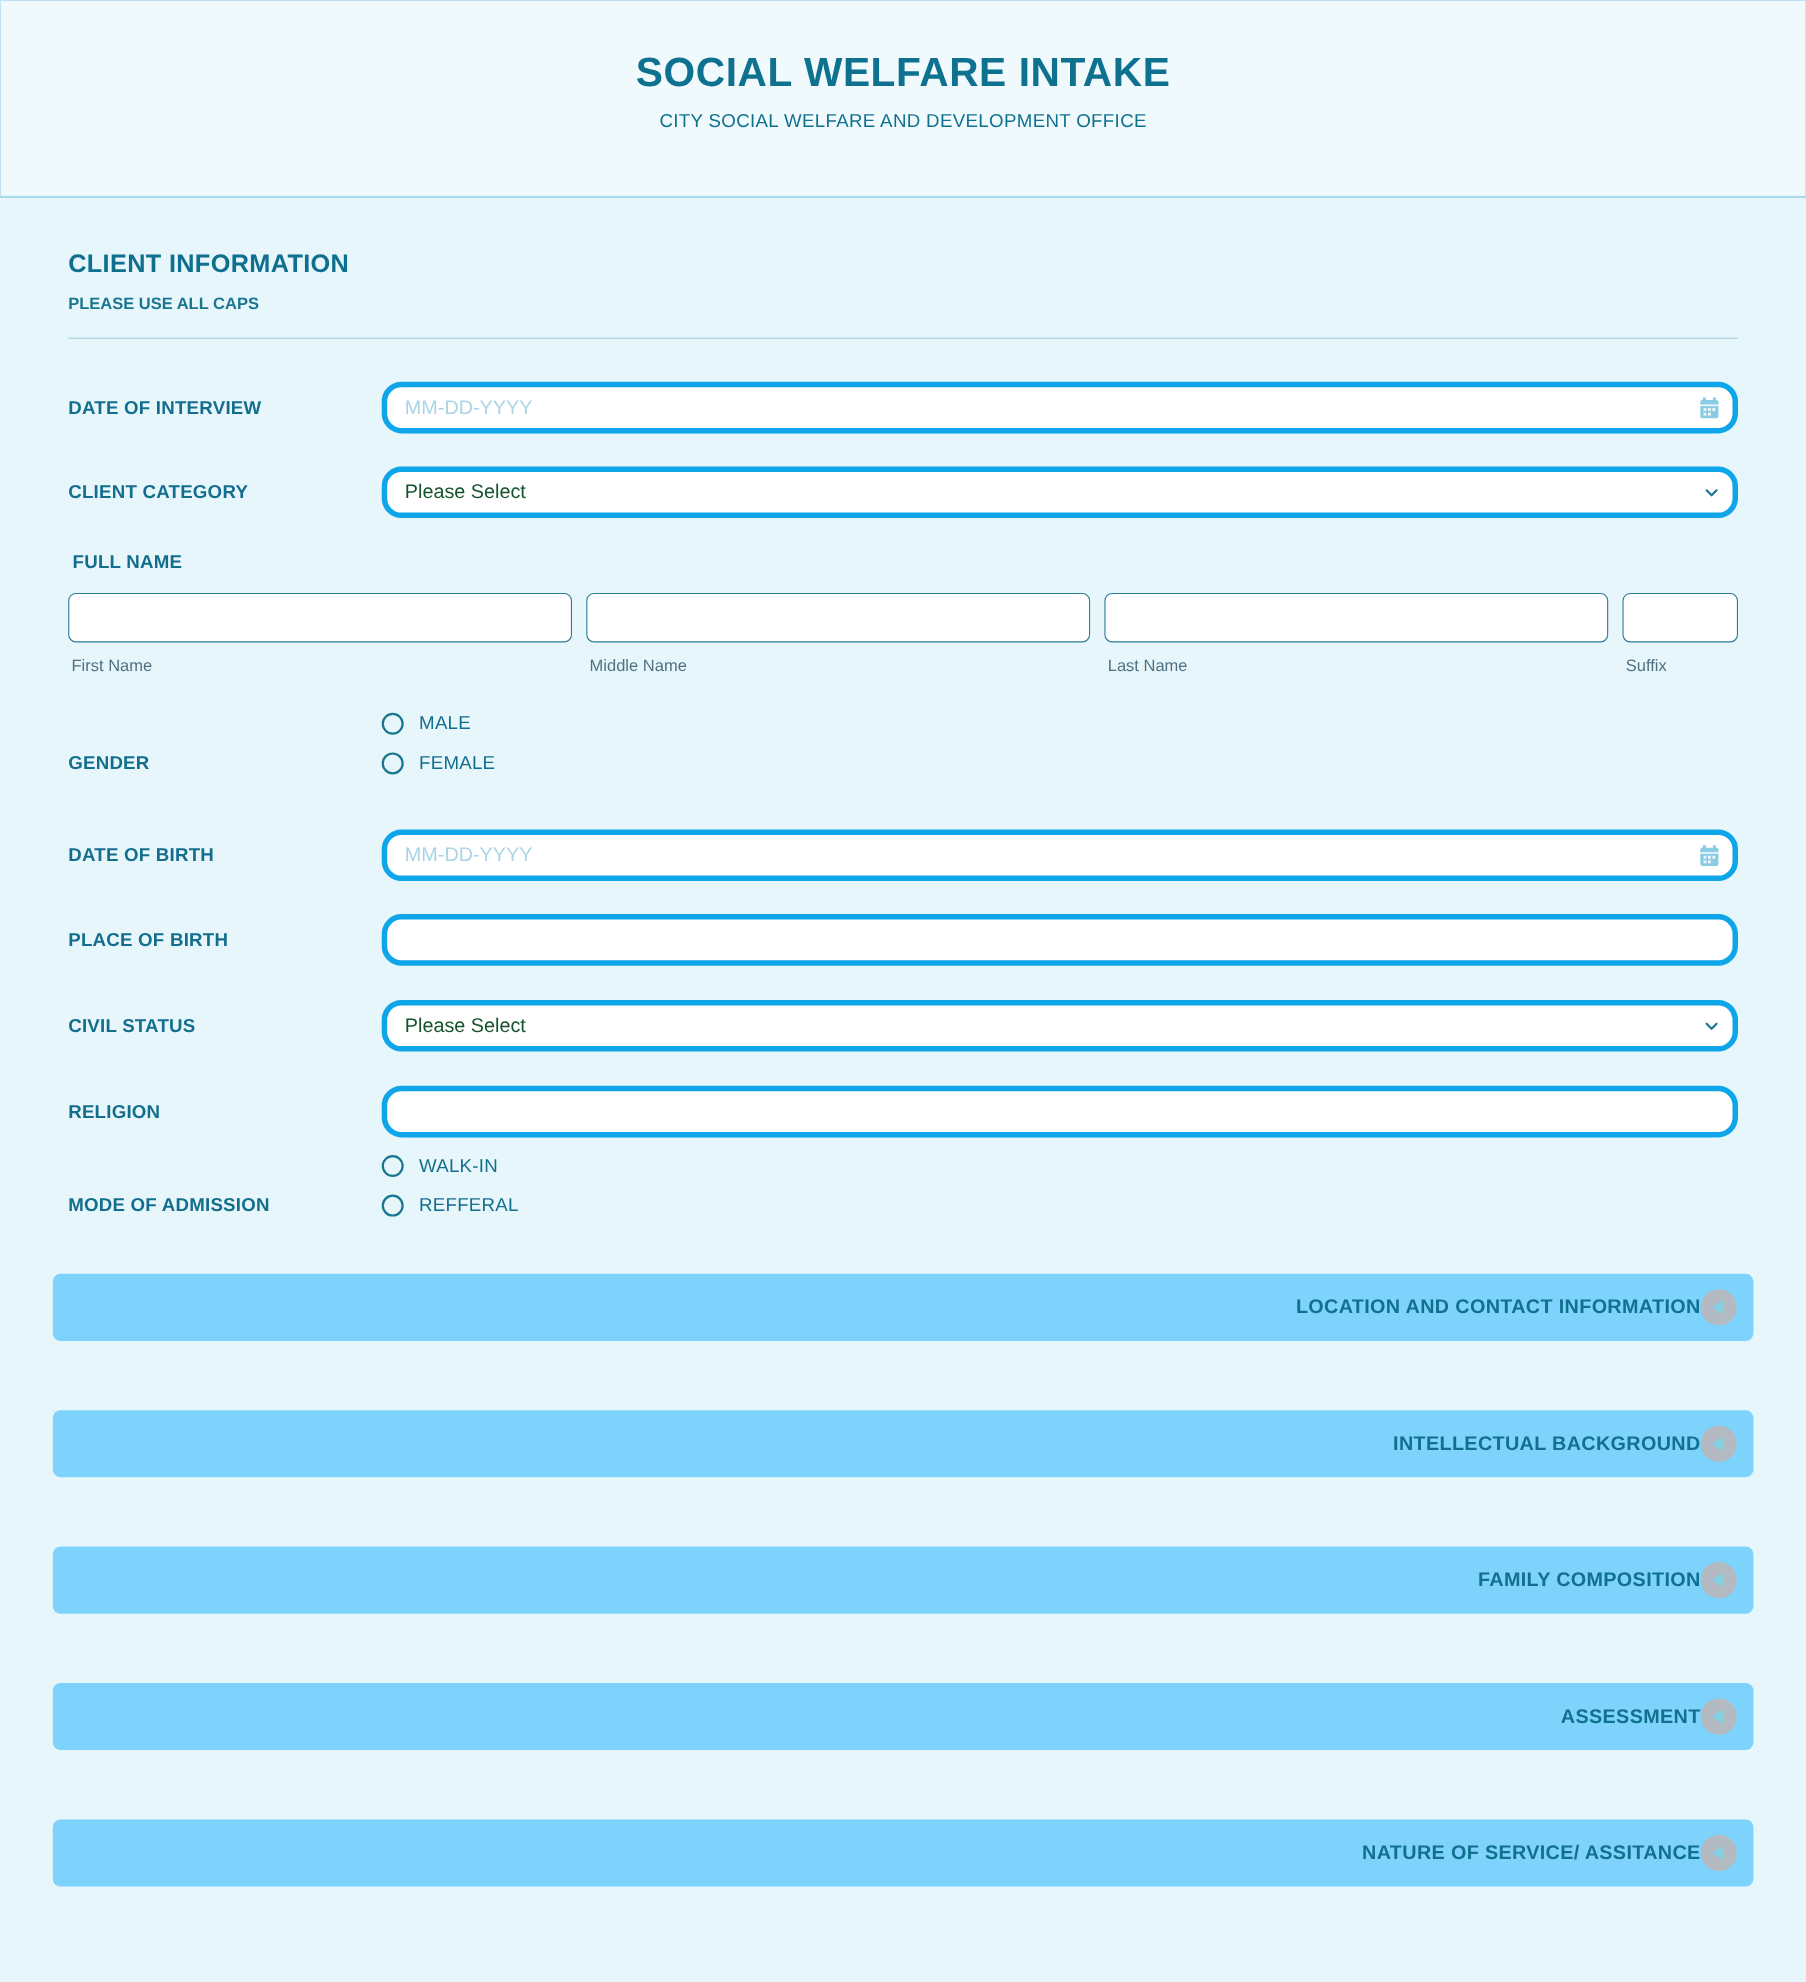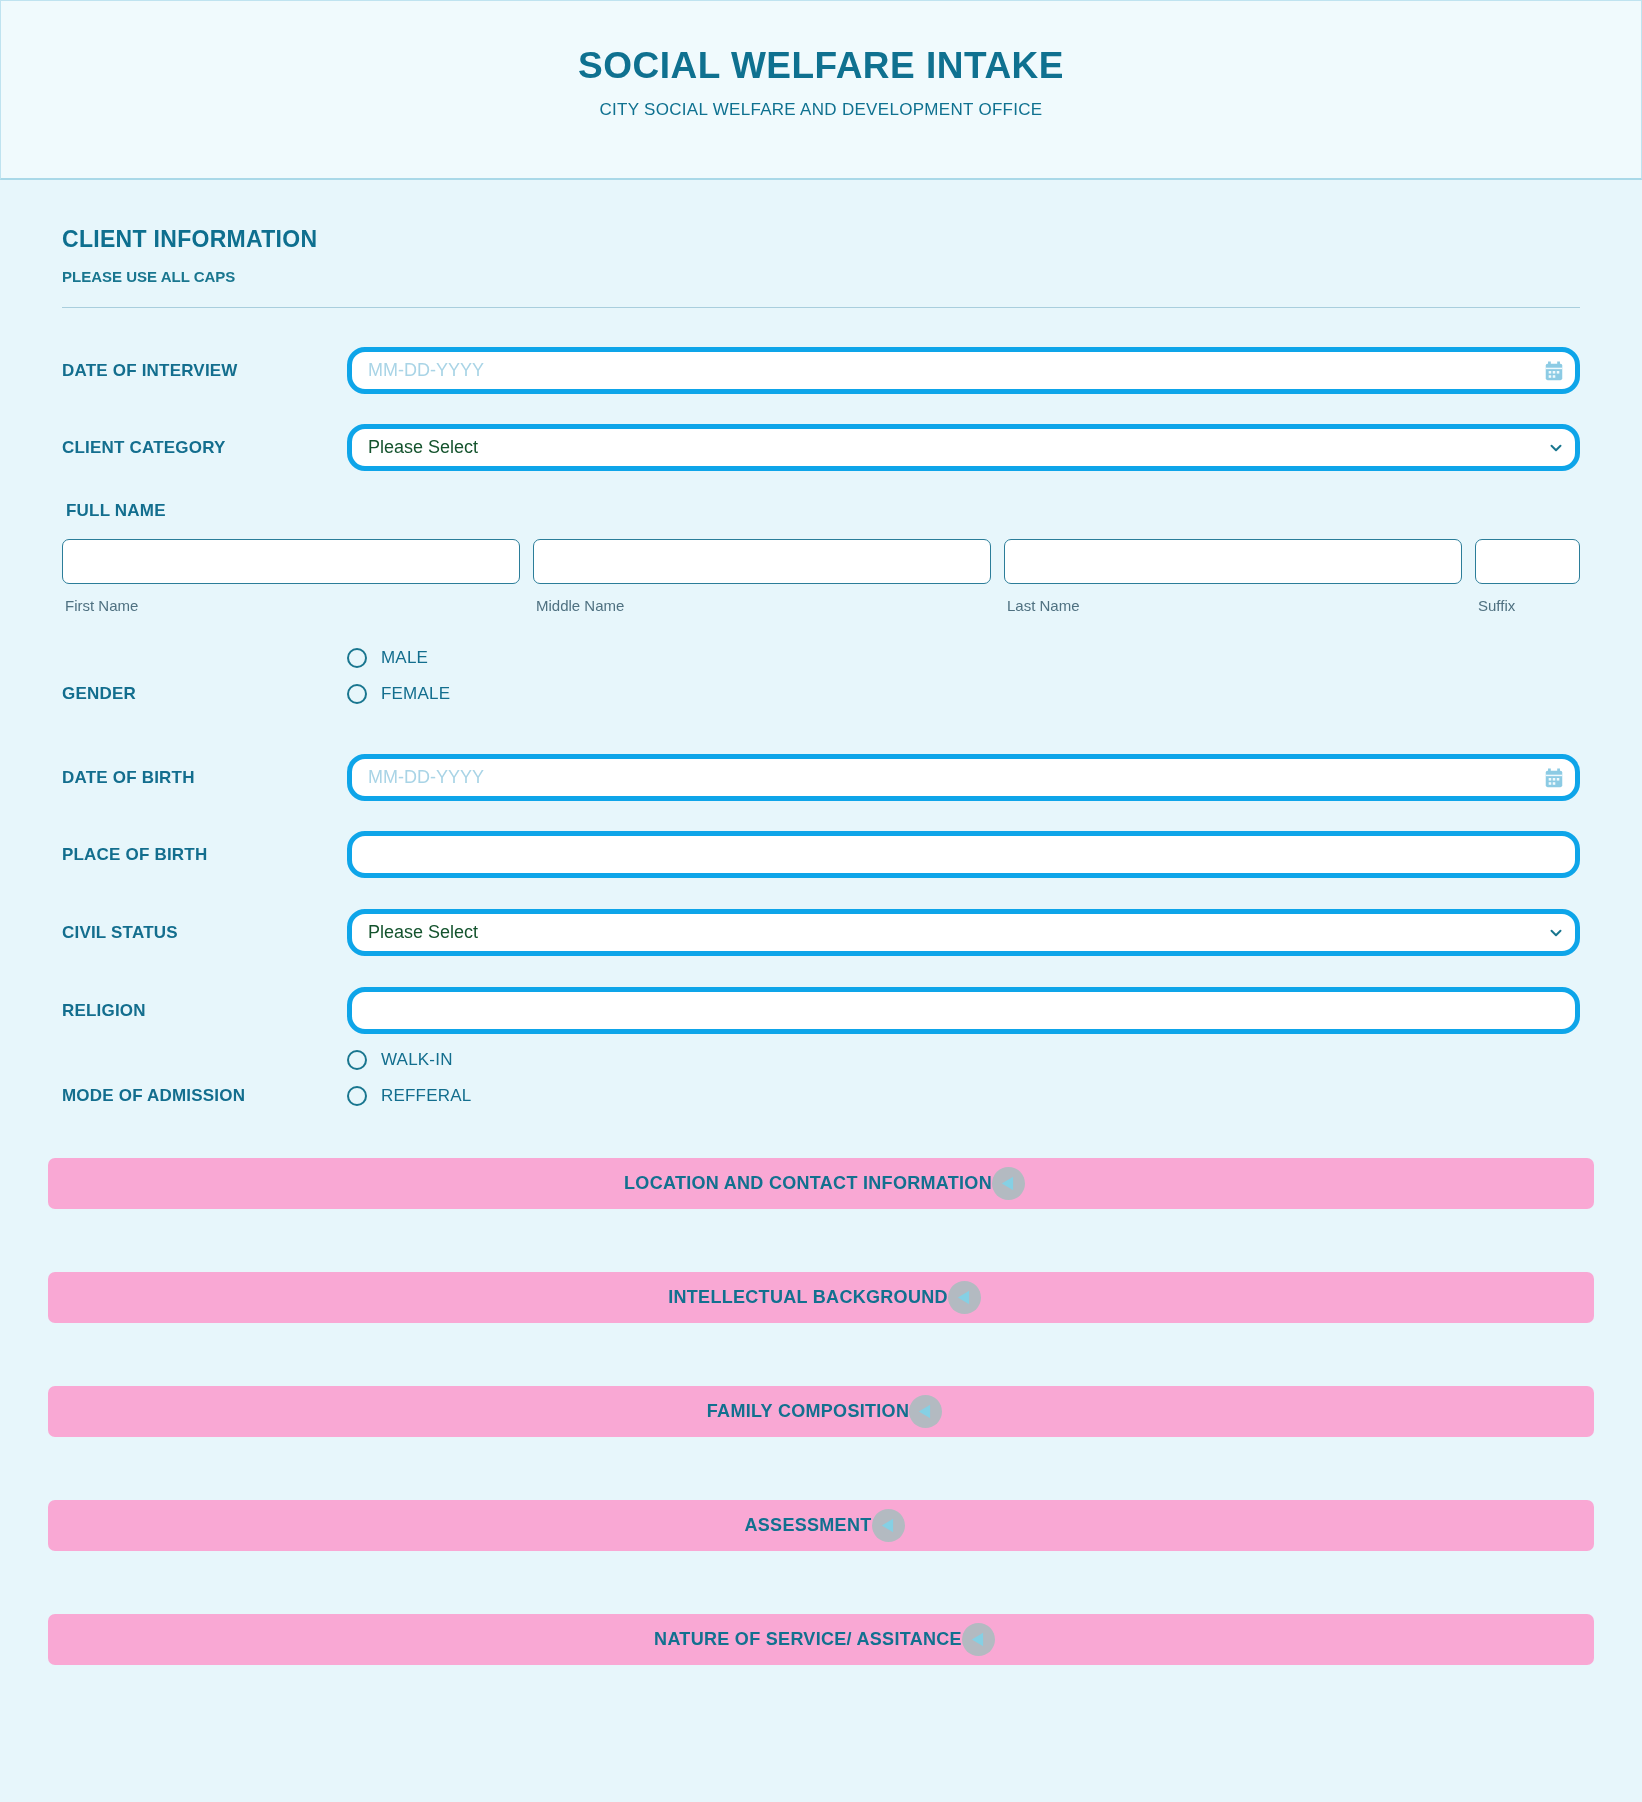--- a/index.html
+++ b/index.html
@@ -140,26 +140,26 @@
 
   .frow.gender-row { margin-bottom: 50px; }
   .frow.religion-row { margin-bottom: 16px; }
   .frow.mode-row { margin-bottom: 0; }
   .frow.civil-row { margin-bottom: 31px; }
   .frow.place-row { margin-bottom: 31px; justify-content: center; }
 
   
   .accordions { margin: 52px -14px 0; }
   .acc-bar {
-    height: 51px;
-    background: #f9a8d4;
+    height: 61px;
+    background: #7dd3fc;
     border-radius: 7px;
     display: flex;
     align-items: center;
-    justify-content: center;
+    justify-content: flex-end;
     padding: 0 15px 0 22px;
     margin-bottom: 63px;
     cursor: pointer;
   }
   .acc-bar:last-child { margin-bottom: 0; }
   .acc-label {
     font-size: 18px;
     font-weight: bold;
     letter-spacing: 0.3px;
     color: #12708f;

